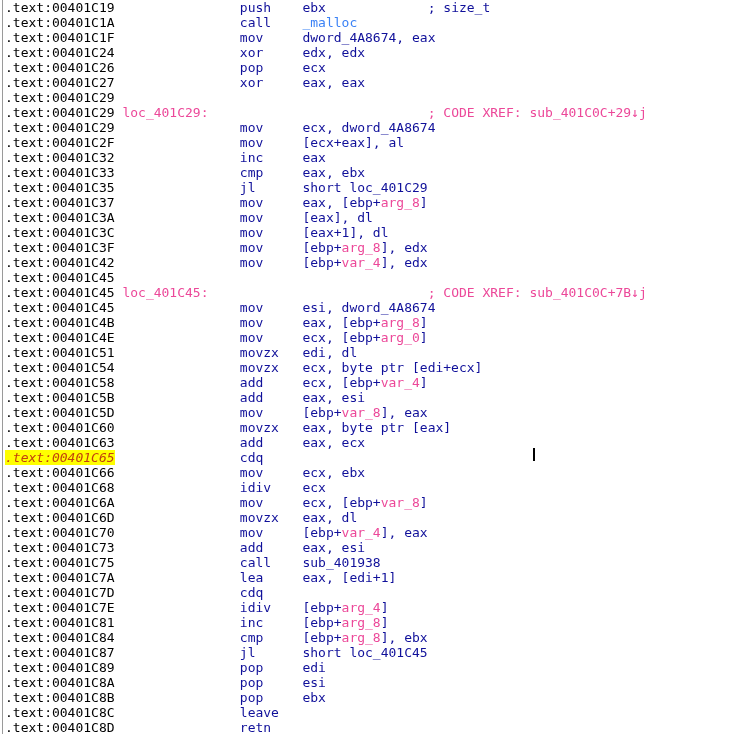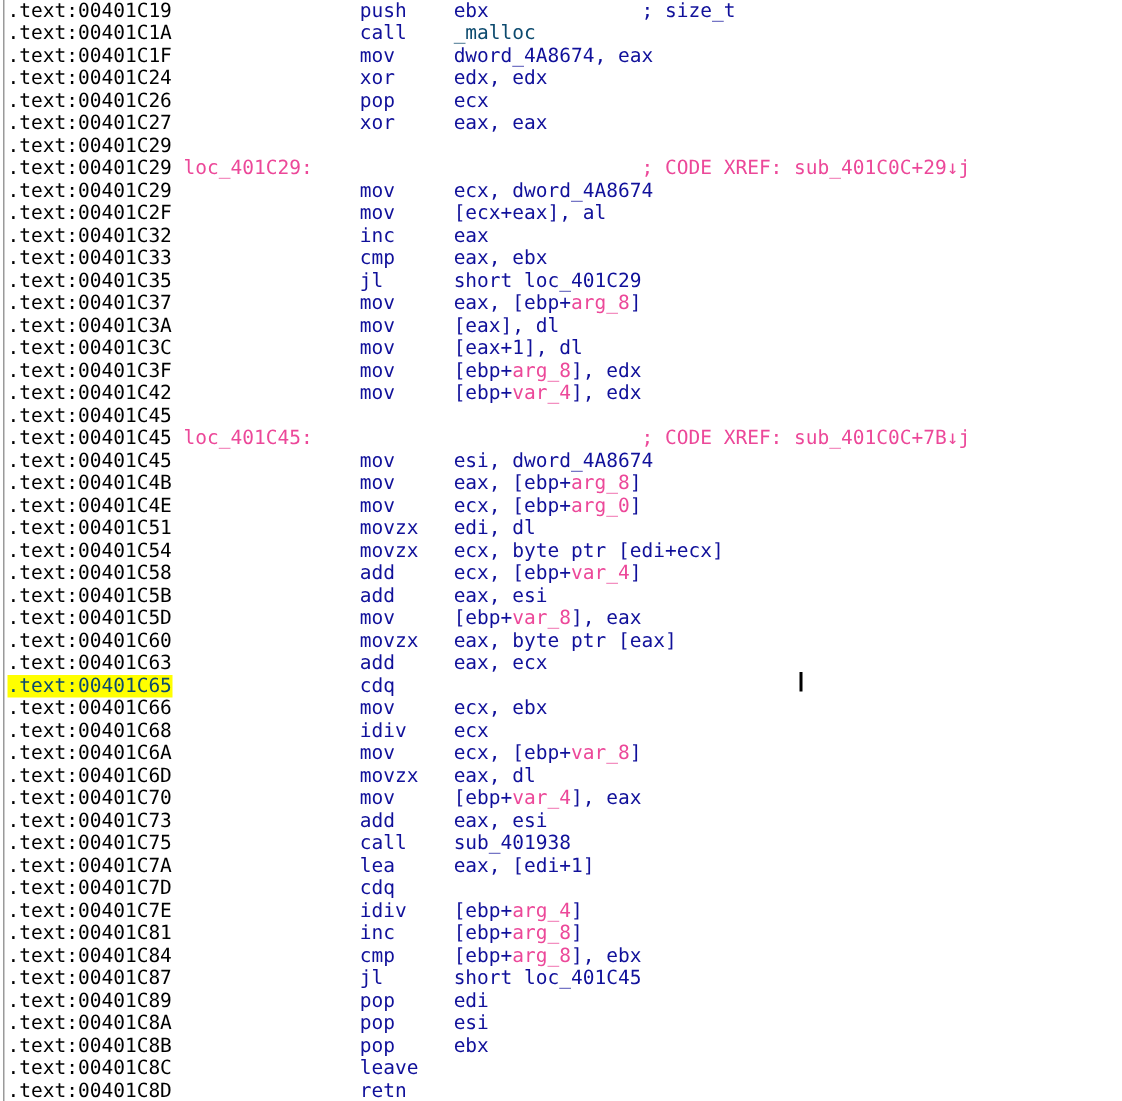--- a/index.html
+++ b/index.html
@@ -28,22 +28,22 @@
     left: 5px;
     top: 0px;
     font-size: 13px;
     line-height: 15px;
     white-space: pre;
   }
   .asm-line { height: 15px; }
   .addr     { color: #000000; }
   .code     { color: #10109a; }
   .green    { color: #ec4899; }
-  .import   { color: #0c4a6e; }
-  .addr-hl  { color: #0c4a6e; background: #ffff00; }
+  .import   { color: #3b82f6; }
+  .addr-hl  { color: #c2410c; background: #ffff00; font-style: italic; }
   #caret {
     position: absolute;
     left: 533px;
     top: 448px;
     width: 2px;
     height: 13px;
     background: #000000;
   }
 </style>
 </head>

